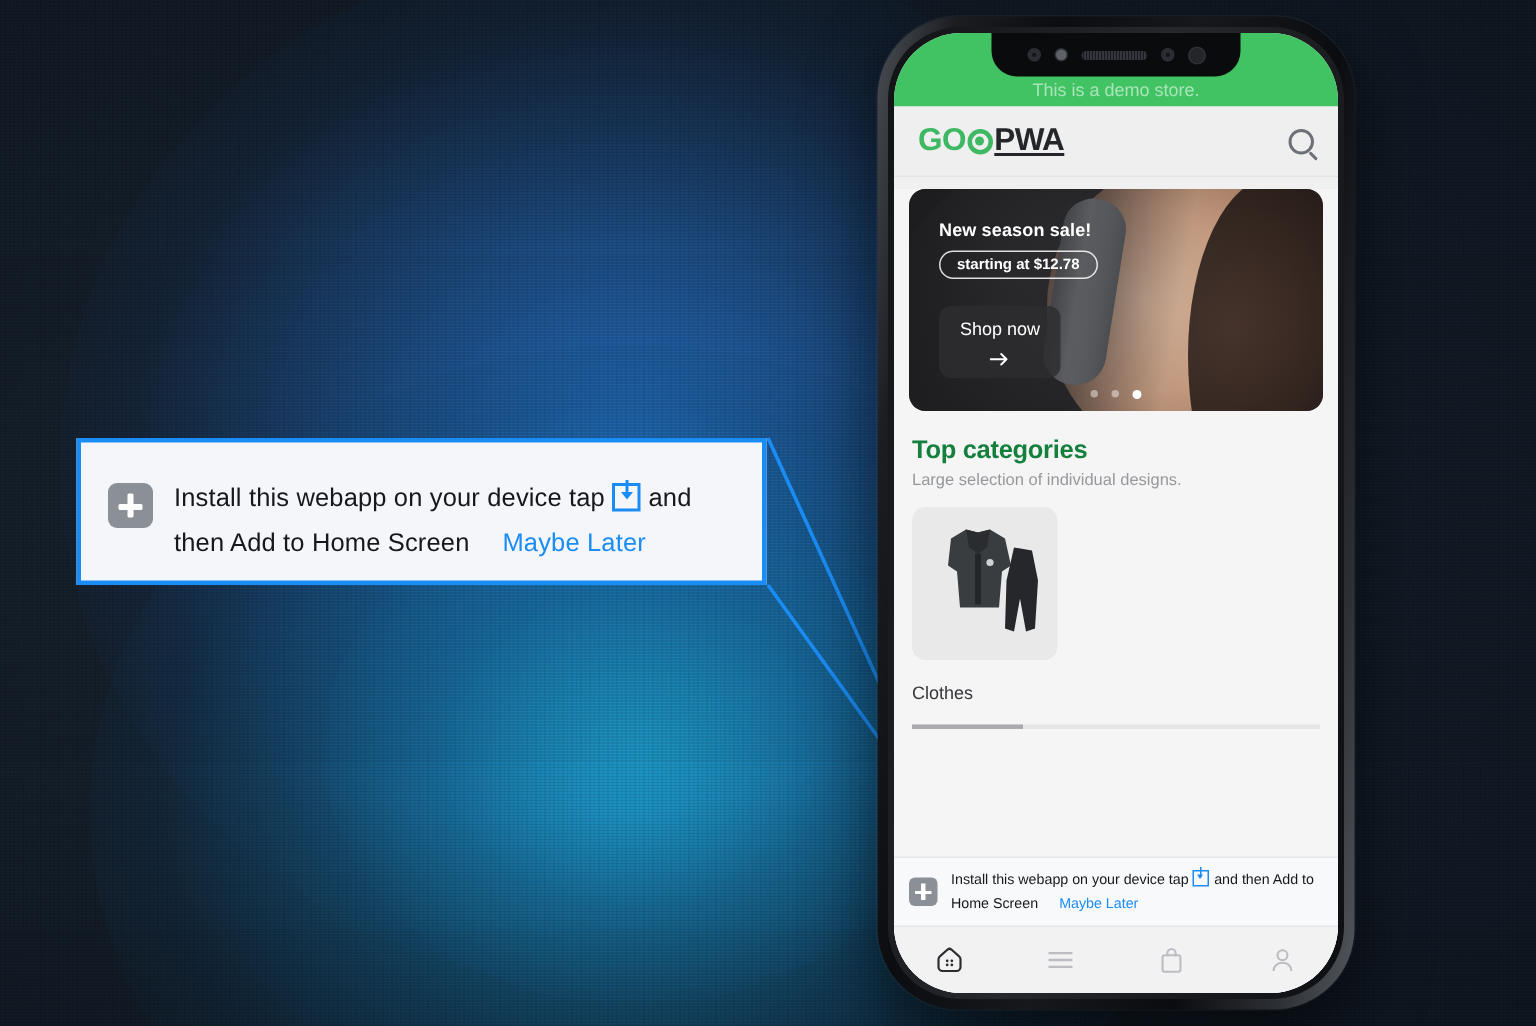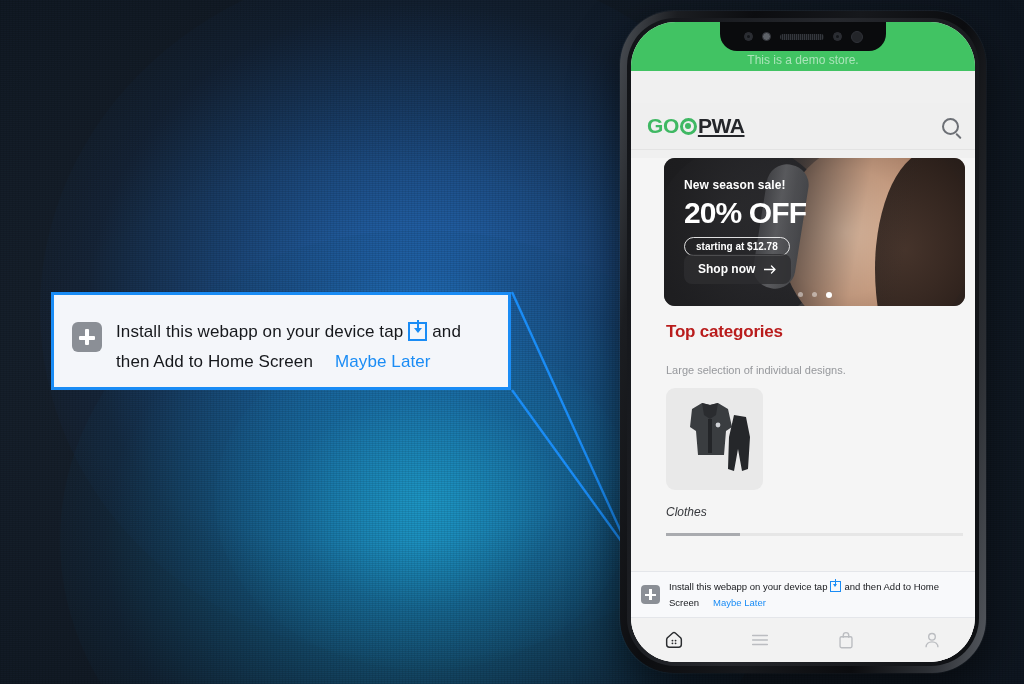--- a/index.html
+++ b/index.html
@@ -62,21 +62,21 @@
     content:""; position:absolute; left:6.5px; top:-4px; width:2px; height:11px; background:#1a8cf5;
   }
   #callout .share-ico::after {
     content:""; position:absolute; left:3.5px; top:4px;
     border-left:4px solid transparent; border-right:4px solid transparent; border-top:5px solid #1a8cf5;
   }
   #callout .later { color:#1a8cf5; margin-left:22px; }
 
   
   #phone {
-    position:absolute; left:620px; top:11px; width:366px; height:662px;
+    position:absolute; left:585px; top:11px; width:318px; height:662px;
     border-radius:54px;
     background:linear-gradient(100deg,#4b4f55 0%,#1b1d21 12%,#0c0d10 28%,#16181c 50%,#0b0c0f 72%,#2c2f34 88%,#55595f 100%);
     box-shadow:0 18px 46px rgba(0,0,0,.55), 0 0 0 1px rgba(255,255,255,.05);
     padding:7px;
   }
   #phone .inner-ring {
     width:100%; height:100%; border-radius:48px;
     background:linear-gradient(100deg,#111317,#26282d 45%,#0d0f12);
     padding:4px;
   }
@@ -104,36 +104,36 @@
   #demo-banner {
     height:49px; background:#41c363; color:rgba(255,255,255,.55);
     display:flex; align-items:flex-end; justify-content:center;
     font-size:12px; padding-bottom:4px;
   }
 
   
   #store-header {
     height:47px; background:#efefef;
     display:flex; align-items:center; justify-content:space-between;
-    padding:0 16px; border-bottom:1px solid #e3e3e3;margin-top:32px;
+    padding:0 16px; border-bottom:1px solid #e3e3e3;
   }
   .logo { font-size:21px; font-weight:700; letter-spacing:-.4px; display:flex; align-items:center; }
   .logo .g { color:#3fb863; }
   .logo .target {
     width:17px; height:17px; border-radius:50%; border:3px solid #3fb863;
     display:inline-flex; align-items:center; justify-content:center; margin:0 1px;
   }
   .logo .target i { width:6px; height:6px; border-radius:50%; background:#3fb863; display:block; }
   .logo .pwa { color:#24262a;text-decoration:underline; }
   .srch { width:17px; height:17px; border:2px solid #6d7076; border-radius:50%; position:relative; }
   .srch::after { content:""; position:absolute; right:-5px; bottom:-4px; width:7px; height:2px;
                  background:#6d7076; transform:rotate(45deg); border-radius:1px; }
 
   
-  #page { background:#f5f5f5; height:calc(100% - 96px); position:relative;padding-left:23px; }
+  #page { background:#f5f5f5; height:calc(100% - 96px); position:relative; }
 
   
   #hero {
     margin:8px 10px 0 10px; height:148px; border-radius:11px; overflow:hidden; position:relative;
     background:
       radial-gradient(circle at 72% 42%, #c9a68f 0%, #b4907a 18%, #8d6f5d 34%, #4a4a4c 52%, #2f2f31 70%),
       linear-gradient(120deg,#3a3a3c,#555558);
   }
   #hero .face {
     position:absolute; right:-6px; top:-18px; width:190px; height:200px; border-radius:48% 42% 46% 50%;
@@ -158,32 +158,32 @@
     background:linear-gradient(100deg, rgba(25,25,27,.86) 0%, rgba(30,30,33,.62) 42%, rgba(40,40,43,.10) 64%, rgba(0,0,0,0) 80%); }
   #hero .content { position:absolute; left:20px; top:20px; right:0; color:#fff; }
   #hero .h-sub { font-size:12px; font-weight:700; letter-spacing:.1px; }
   #hero .h-big { font-size:30px; font-weight:800; letter-spacing:-.9px; margin-top:4px; }
   #hero .h-pill {
     display:inline-block; margin-top:7px; padding:3px 11px; font-size:10px; font-weight:600;
     border:1px solid rgba(255,255,255,.85); border-radius:12px;
   }
   #hero .h-btn {
     position:absolute; left:20px; bottom:22px; background:rgba(45,45,48,.82);
-    color:#fff; font-size:12px; font-weight:700; padding:8px 14px; border-radius:8px;
-    display:flex; align-items:center; gap:9px;
+    color:#fff; font-size:12px; font-weight:400; padding:8px 14px; border-radius:8px;
+    display:flex; align-items:center; gap:9px;flex-direction:column;
   }
   #hero .dots { position:absolute; right:0; left:0; bottom:8px; display:flex; justify-content:center; gap:9px; }
   #hero .dots i { width:5px; height:5px; border-radius:50%; background:rgba(255,255,255,.45); display:block; }
   #hero .dots i.on { background:#fff; width:6px; height:6px; }
 
   
   #cats { padding:16px 12px 0 12px; }
-  #cats .ct { font-size:17px; font-weight:700; color:#b91c1c; letter-spacing:-.2px; }
-  #cats .cs { font-size:11px; color:#96989c; margin-top:22px; }
-  #tiles { display:flex; gap:9px; margin-top:12px;font-style:italic; }
+  #cats .ct { font-size:17px; font-weight:700; color:#15803d; letter-spacing:-.2px; }
+  #cats .cs { font-size:11px; color:#96989c; margin-top:4px; }
+  #tiles { display:flex; gap:9px; margin-top:12px; }
   .tile { flex:0 0 auto; width:97px; }
   .tile .ph {
     width:97px; height:102px; border-radius:9px; background:#e9e9e9;
     display:flex; align-items:center; justify-content:center; overflow:hidden;
   }
   .tile .lb { font-size:12px; color:#35373b; margin-top:15px; }
   #scrollbar { margin:14px 0 0 0; height:3px; background:#e6e6e6; position:relative; }
   #scrollbar i { position:absolute; left:0; top:0; height:3px; width:74px; background:#a9abaf; display:block; }
 
   
@@ -267,21 +267,20 @@
       <div id="page">
 
         <div id="hero">
           <div class="cup"></div>
           <div class="face"></div>
           <div class="hair"></div>
           <div class="band"></div>
           <div class="scrim"></div>
           <div class="content">
             <div class="h-sub">New season sale!</div>
-            <div class="h-big">20% OFF</div>
             <div class="h-pill">starting at $12.78</div>
           </div>
           <div class="h-btn">
             <span>Shop now</span>
             <svg width="13" height="9" viewBox="0 0 13 9">
               <path d="M0 4.5h11M7.5 1l3.5 3.5L7.5 8" stroke="#fff" stroke-width="1.3" fill="none" stroke-linecap="round" stroke-linejoin="round"></path>
             </svg>
           </div>
           <div class="dots">
             <i></i>

